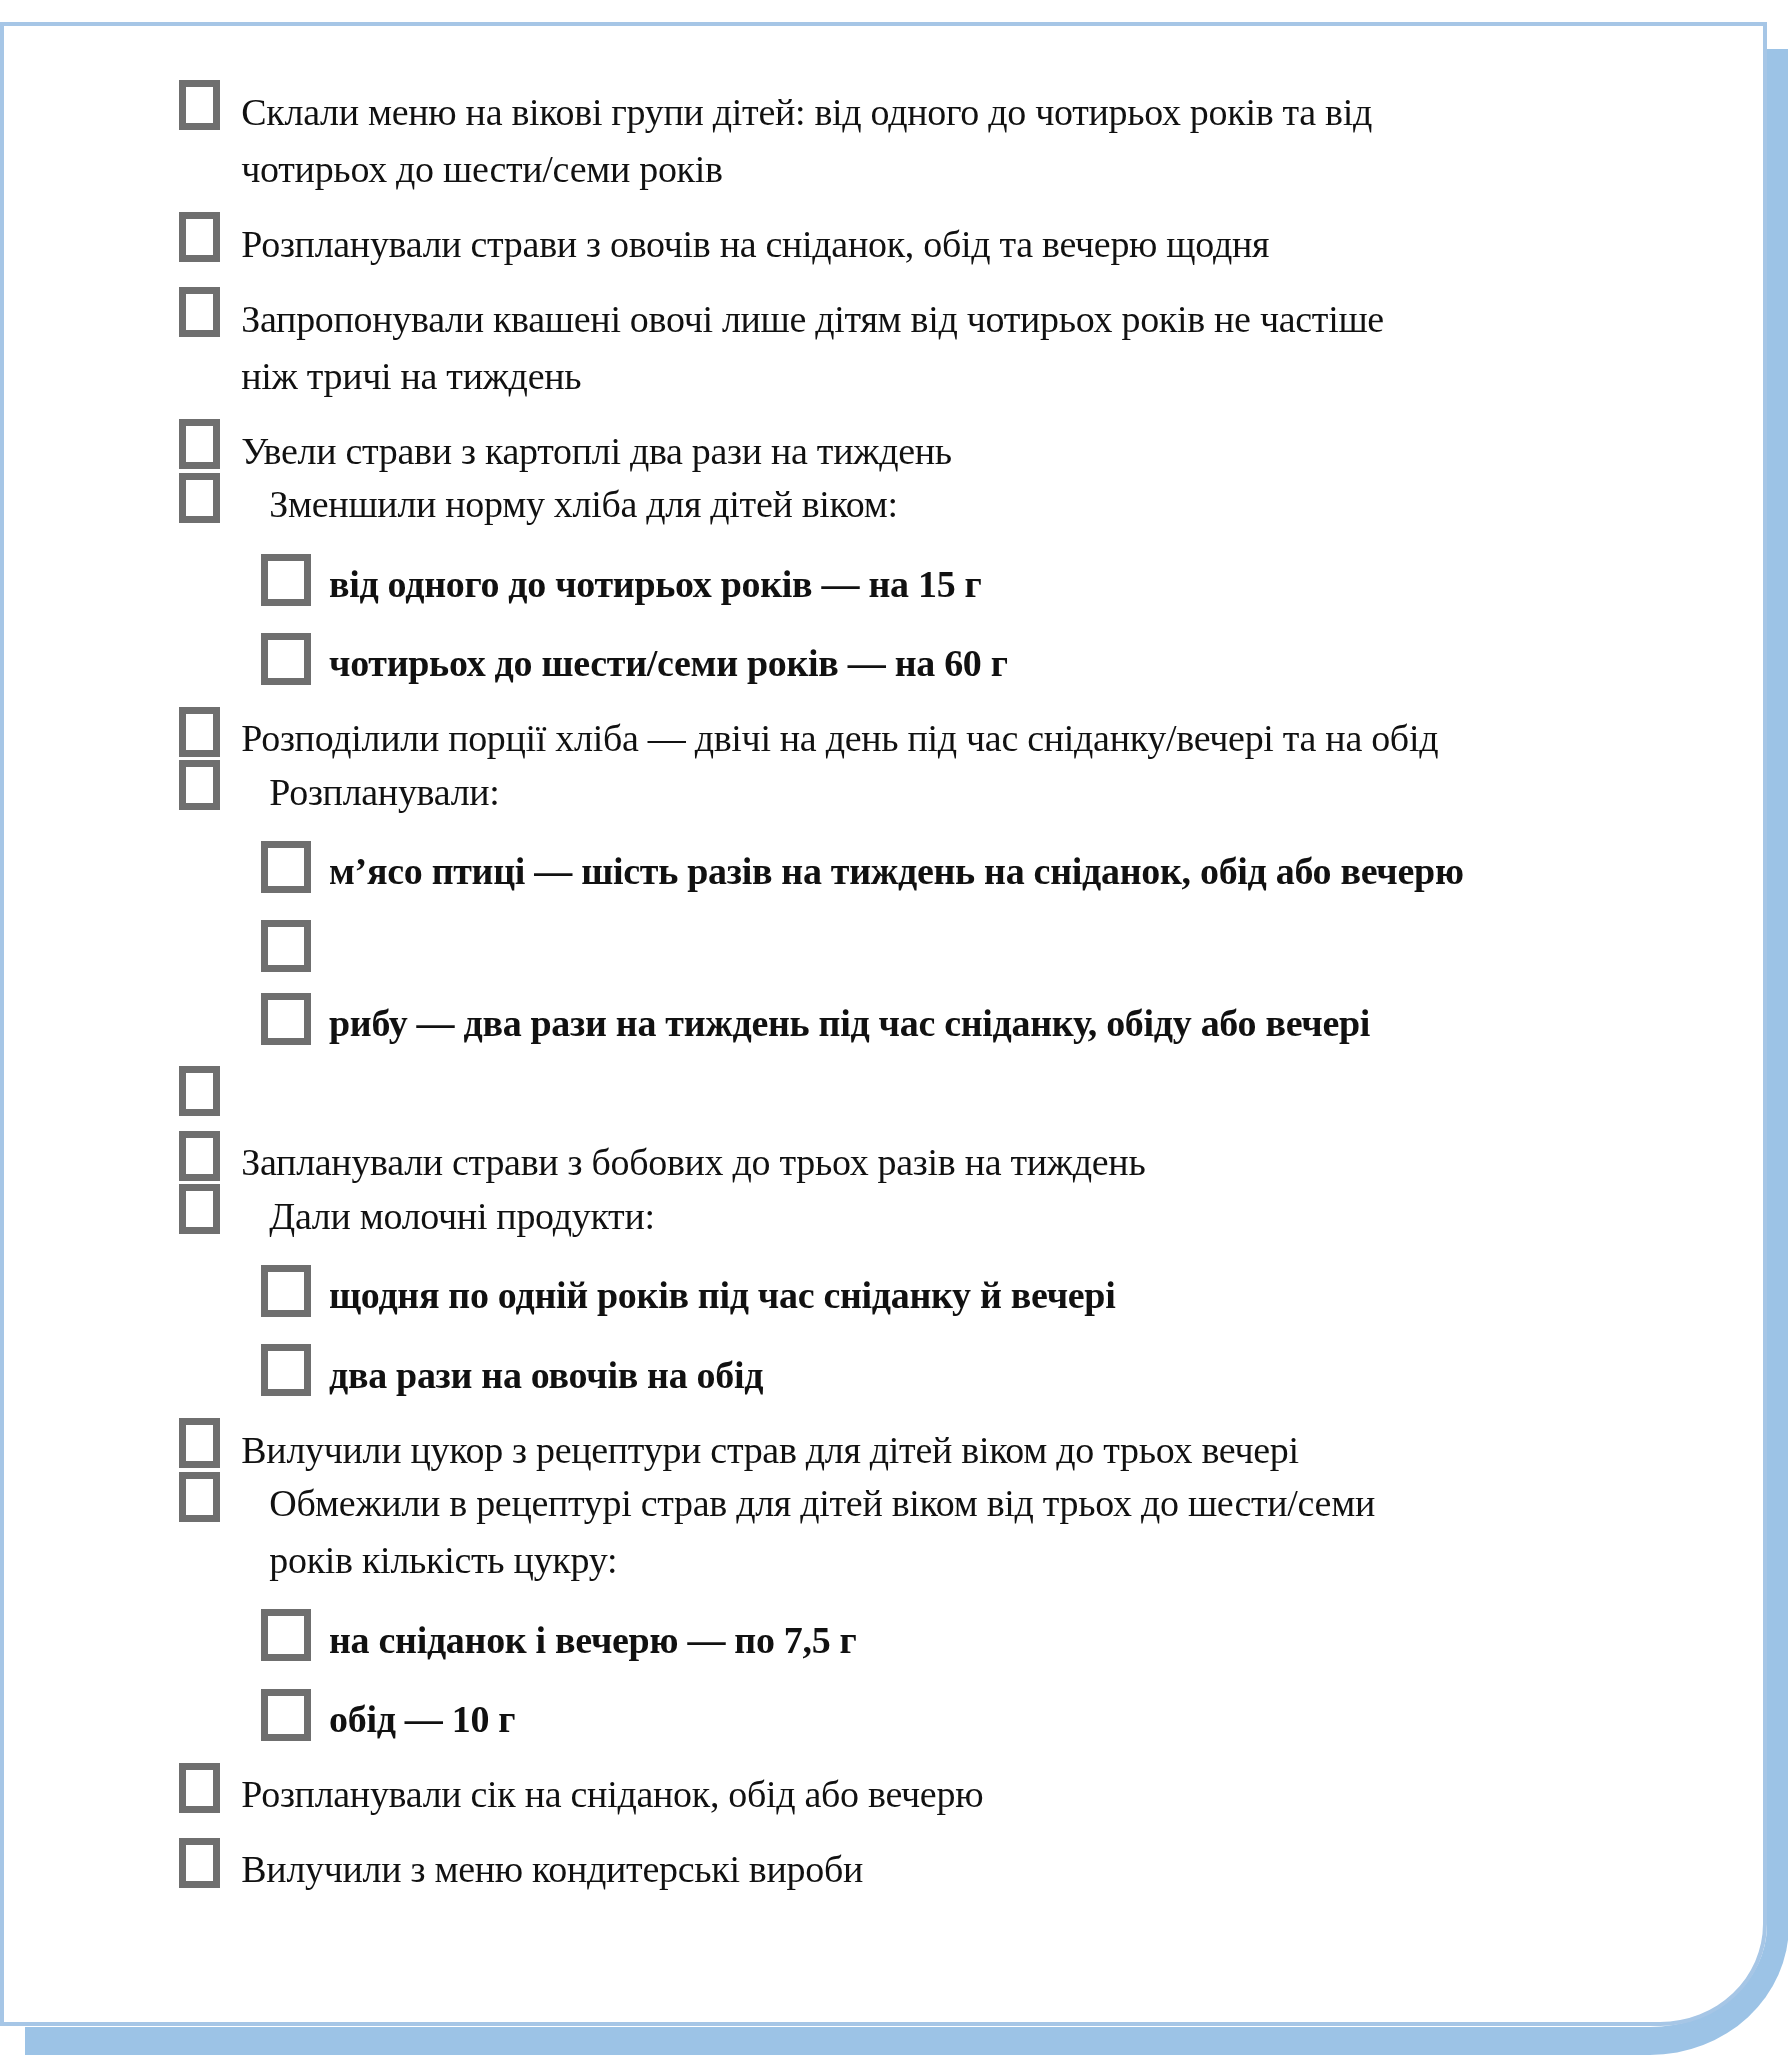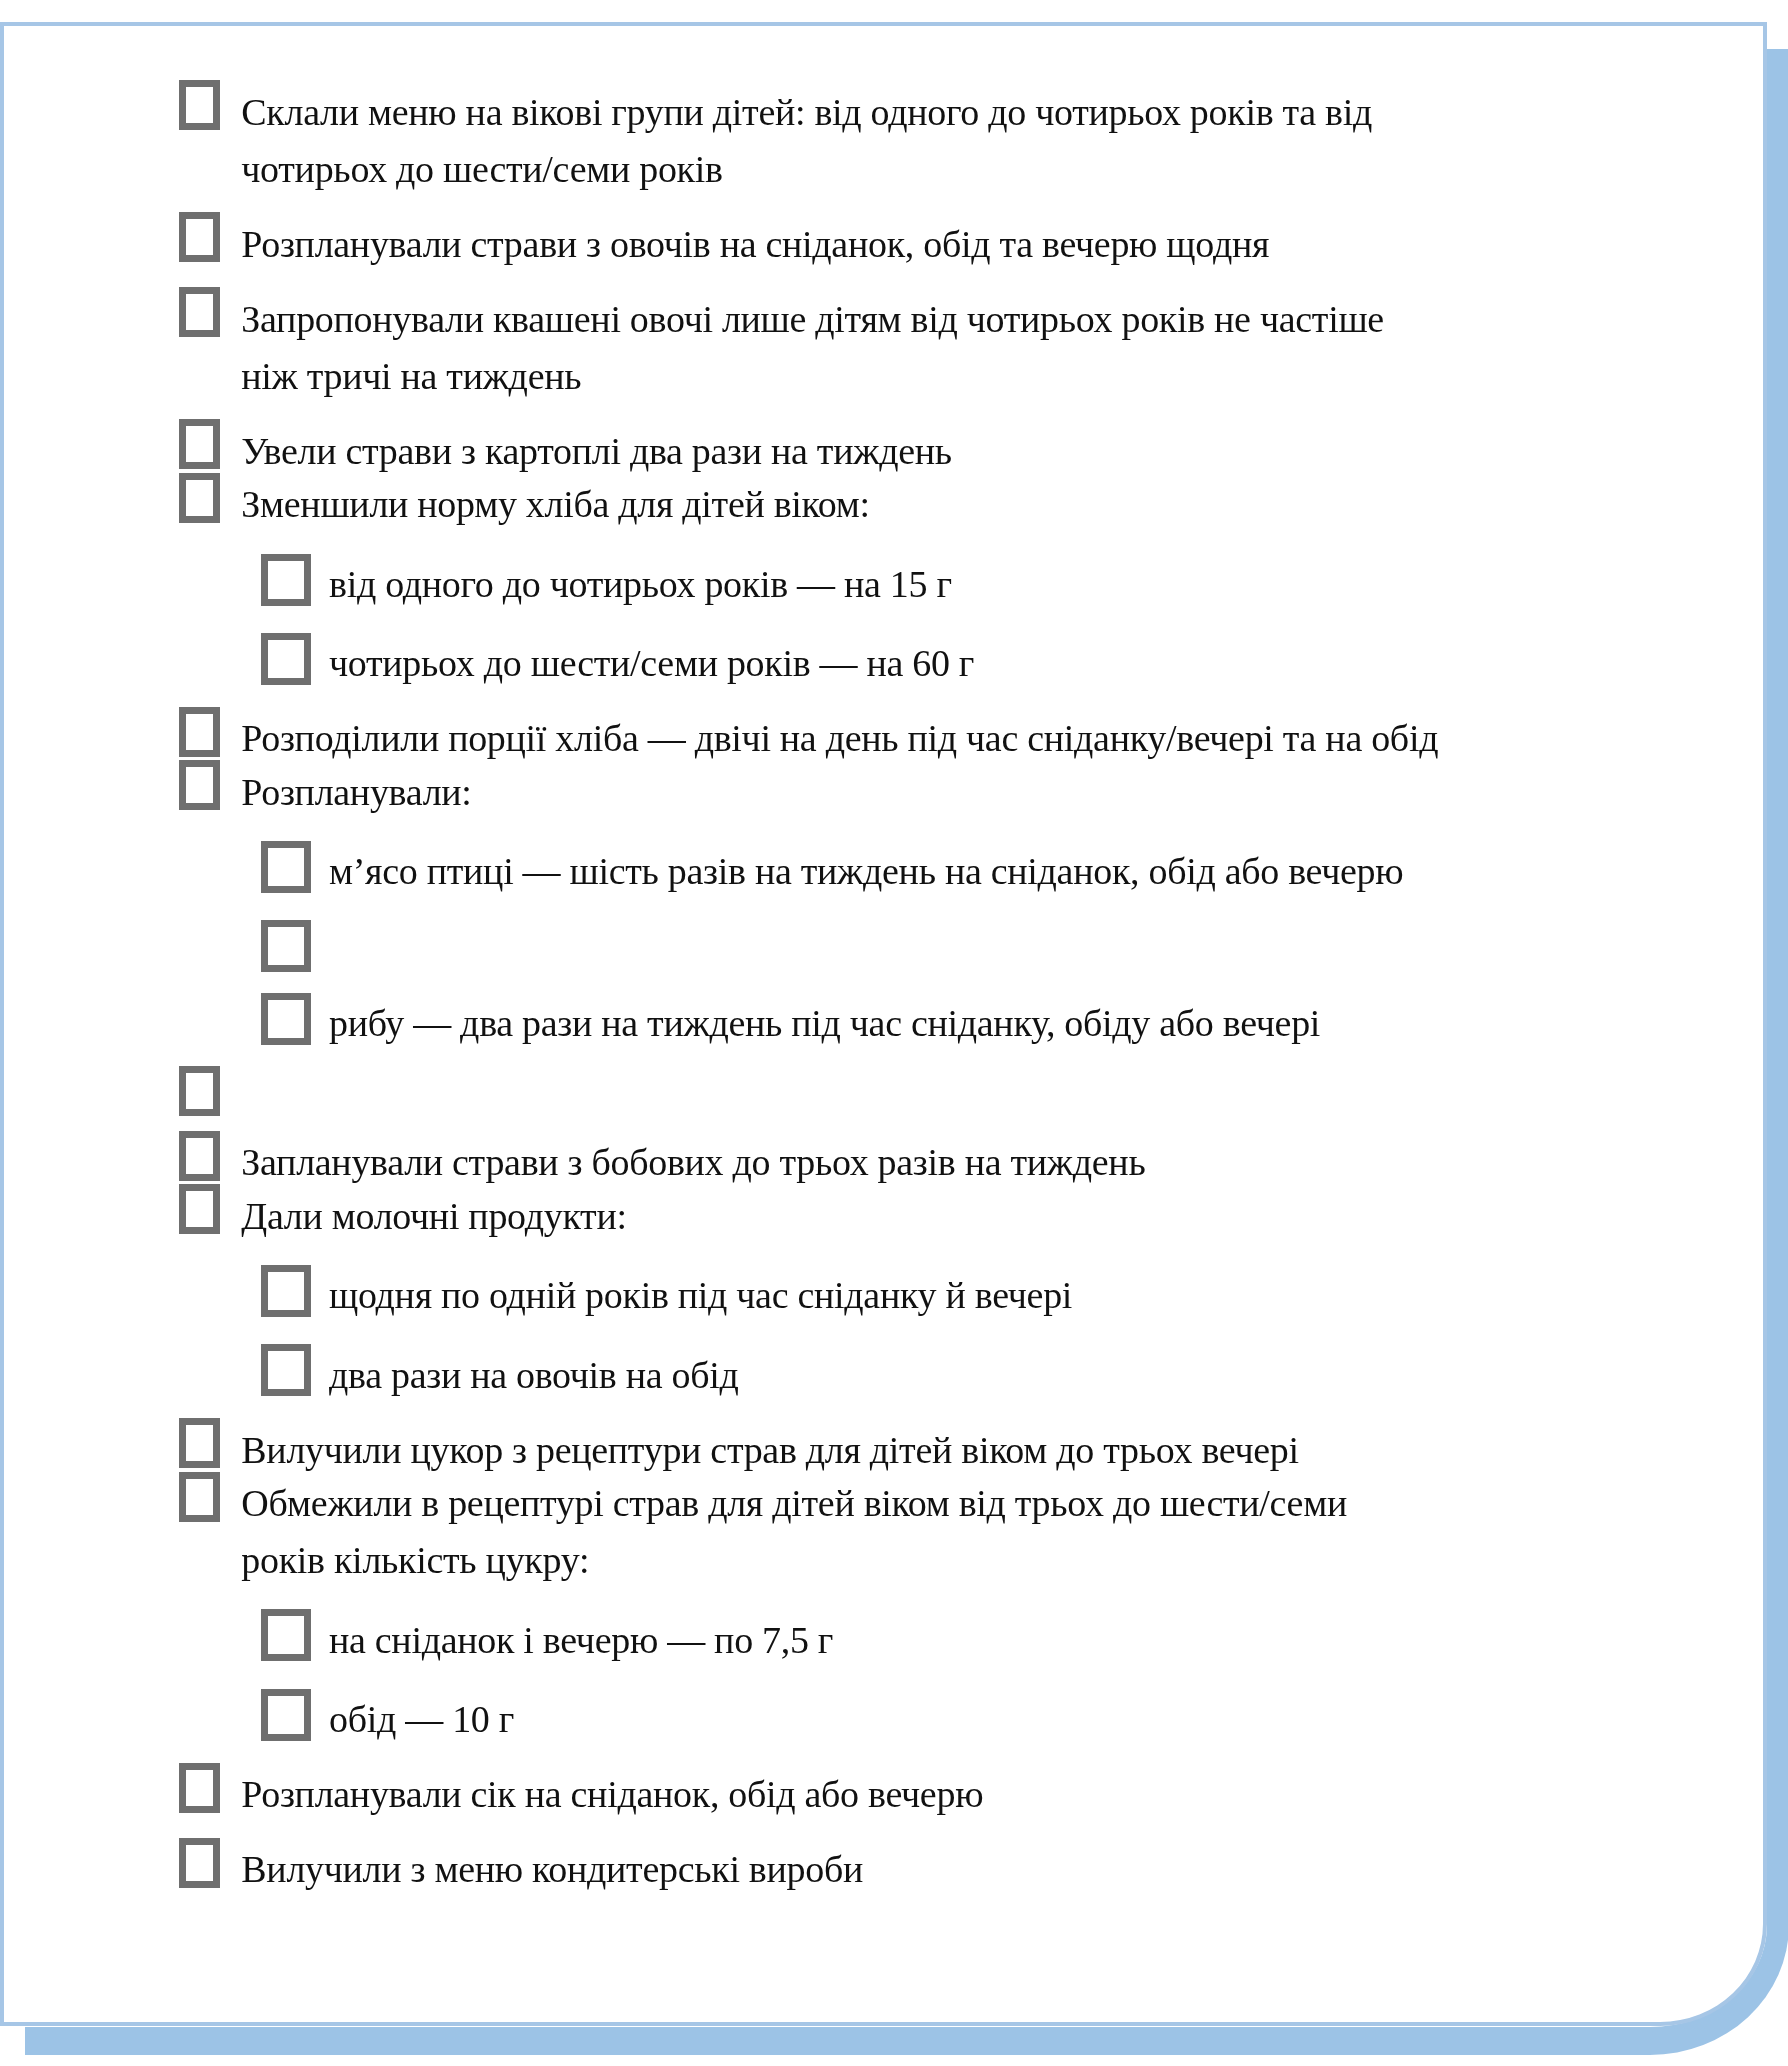--- a/index.html
+++ b/index.html
@@ -42,24 +42,25 @@
   }
   .checklist {
     padding: 58px 36px 0 155px;
   }
   .item {
     display: flex;
     align-items: flex-start;
     margin-top: 18px;
   }
   .item:first-child { margin-top: 0; }
-  .item.tight { margin-top: -3.6px; }
+  .item.tight { margin-top: -3.6px; gap: 28px; }
   .item.sub {
     margin-top: 22.5px;
     padding-left: 82px;
+    font-weight: bold;
   }
   .box {
     flex: 0 0 auto;
     background: #ffffff;
     border: 7.1px solid #6F6F6F;
     width: 27px;
     height: 36px;
     margin: -3.6px 21.3px 0 0;
   }
   .item.sub .box {

